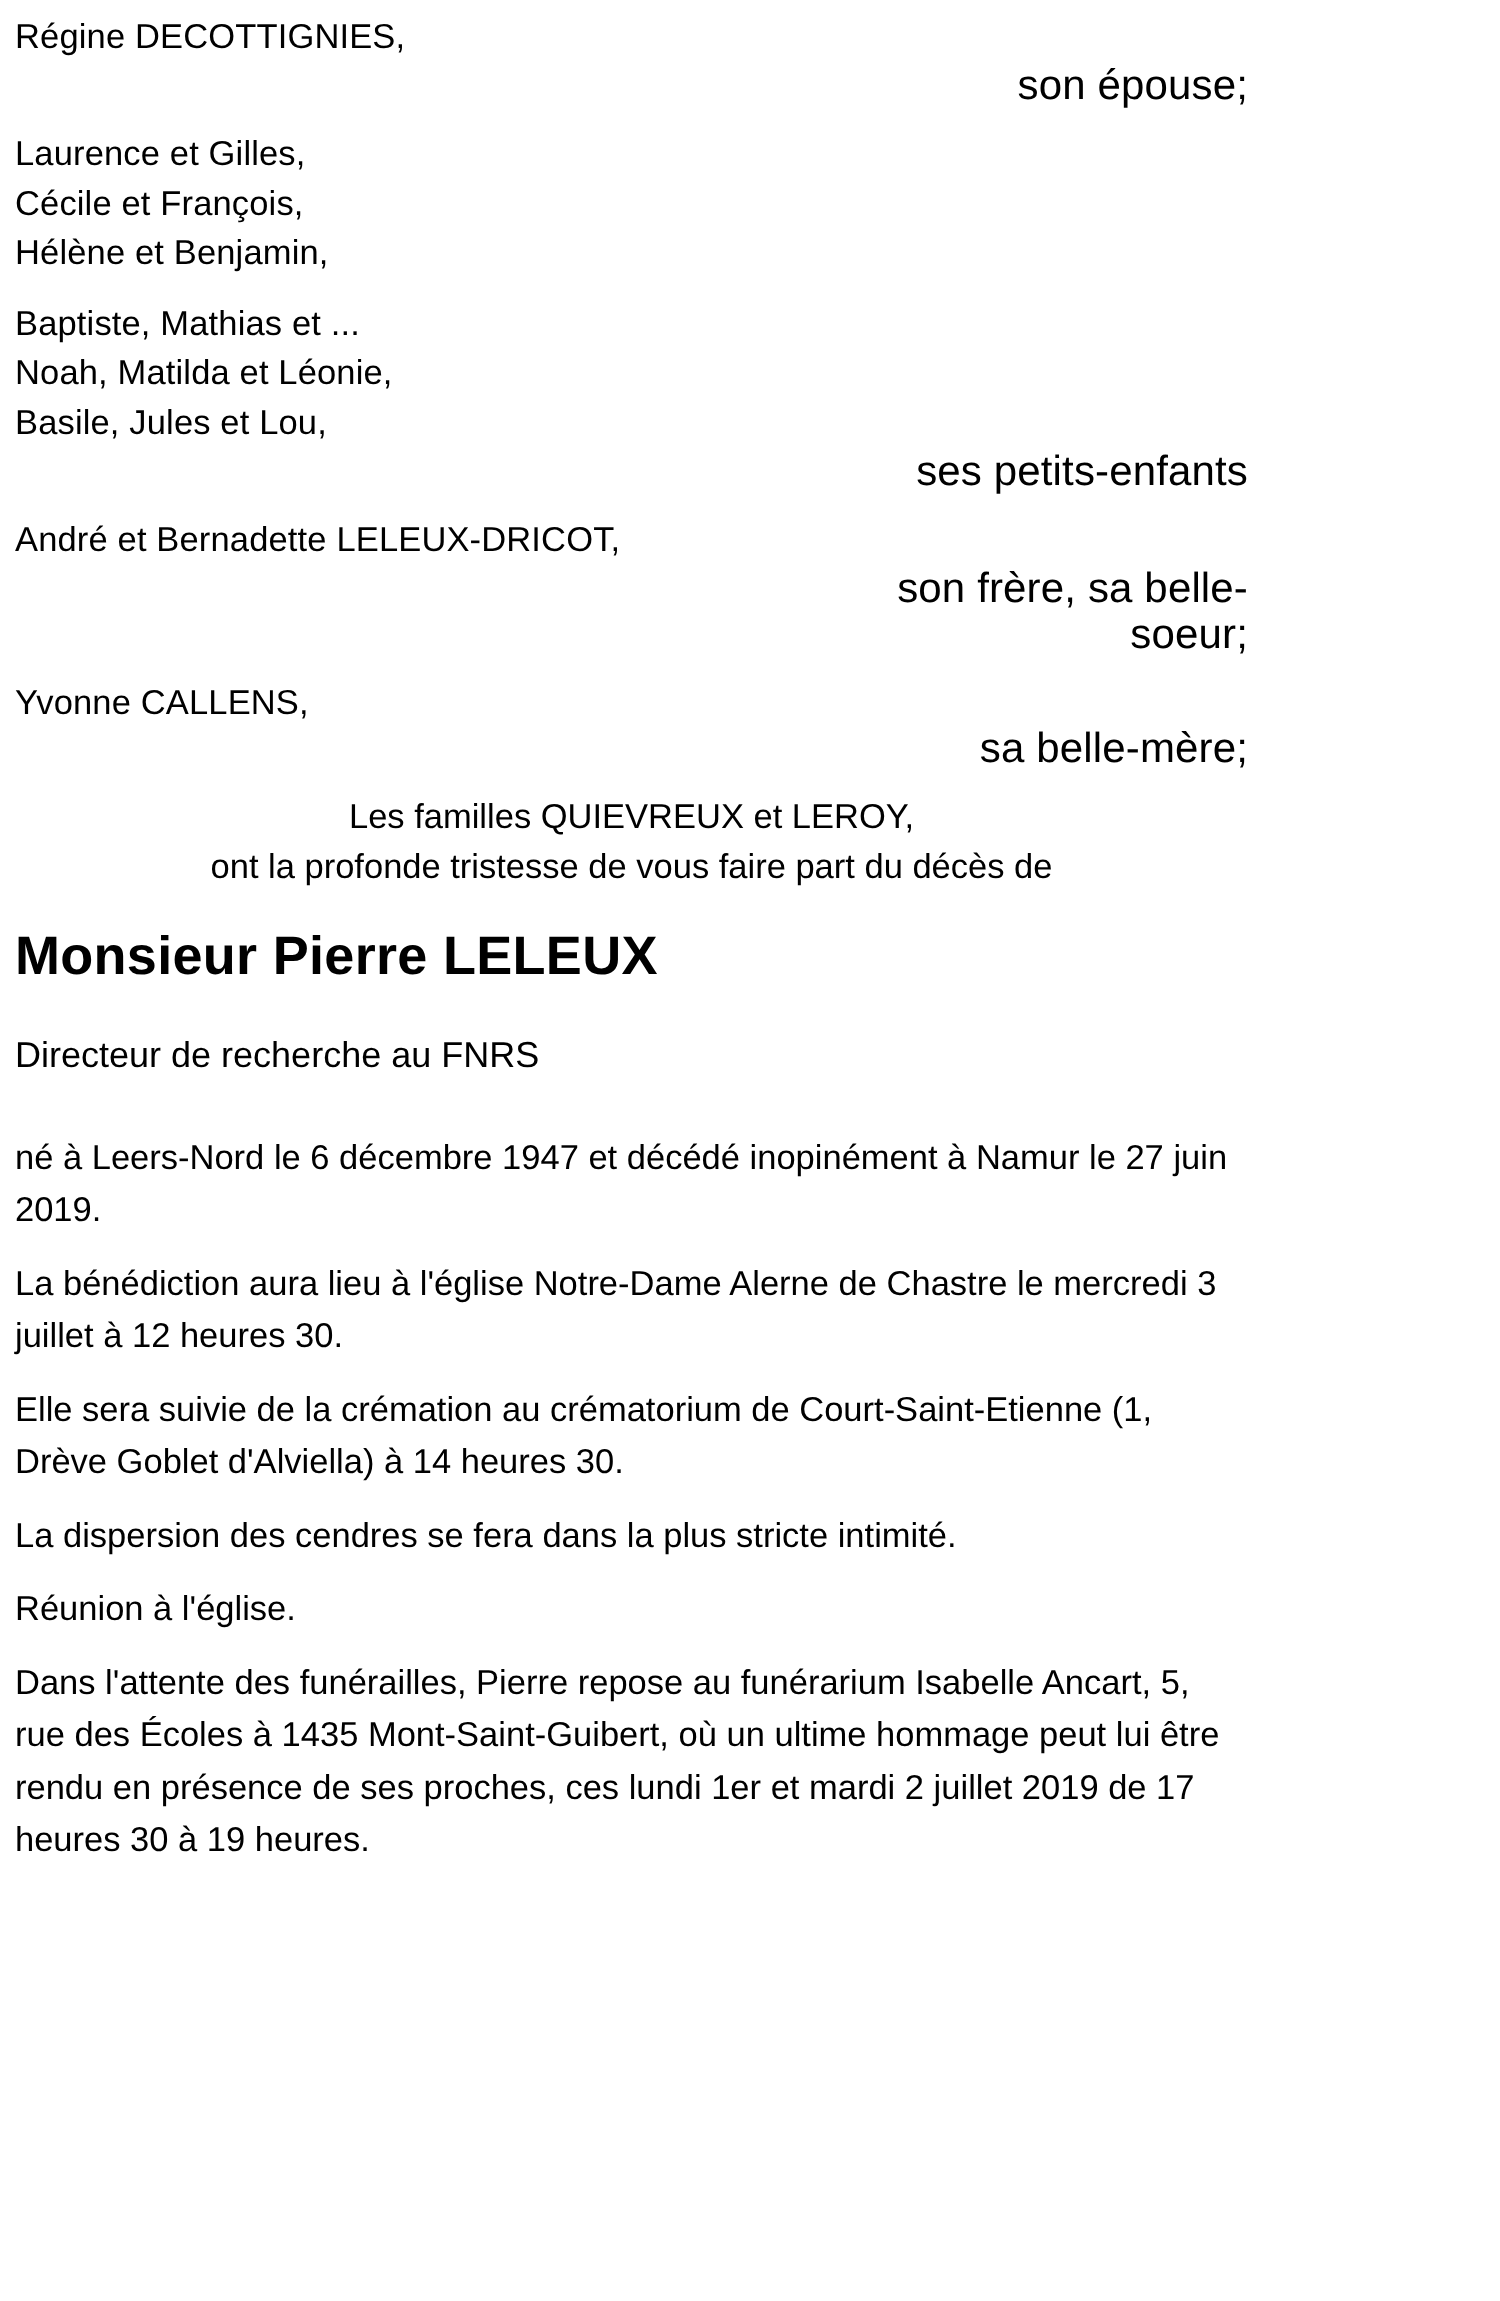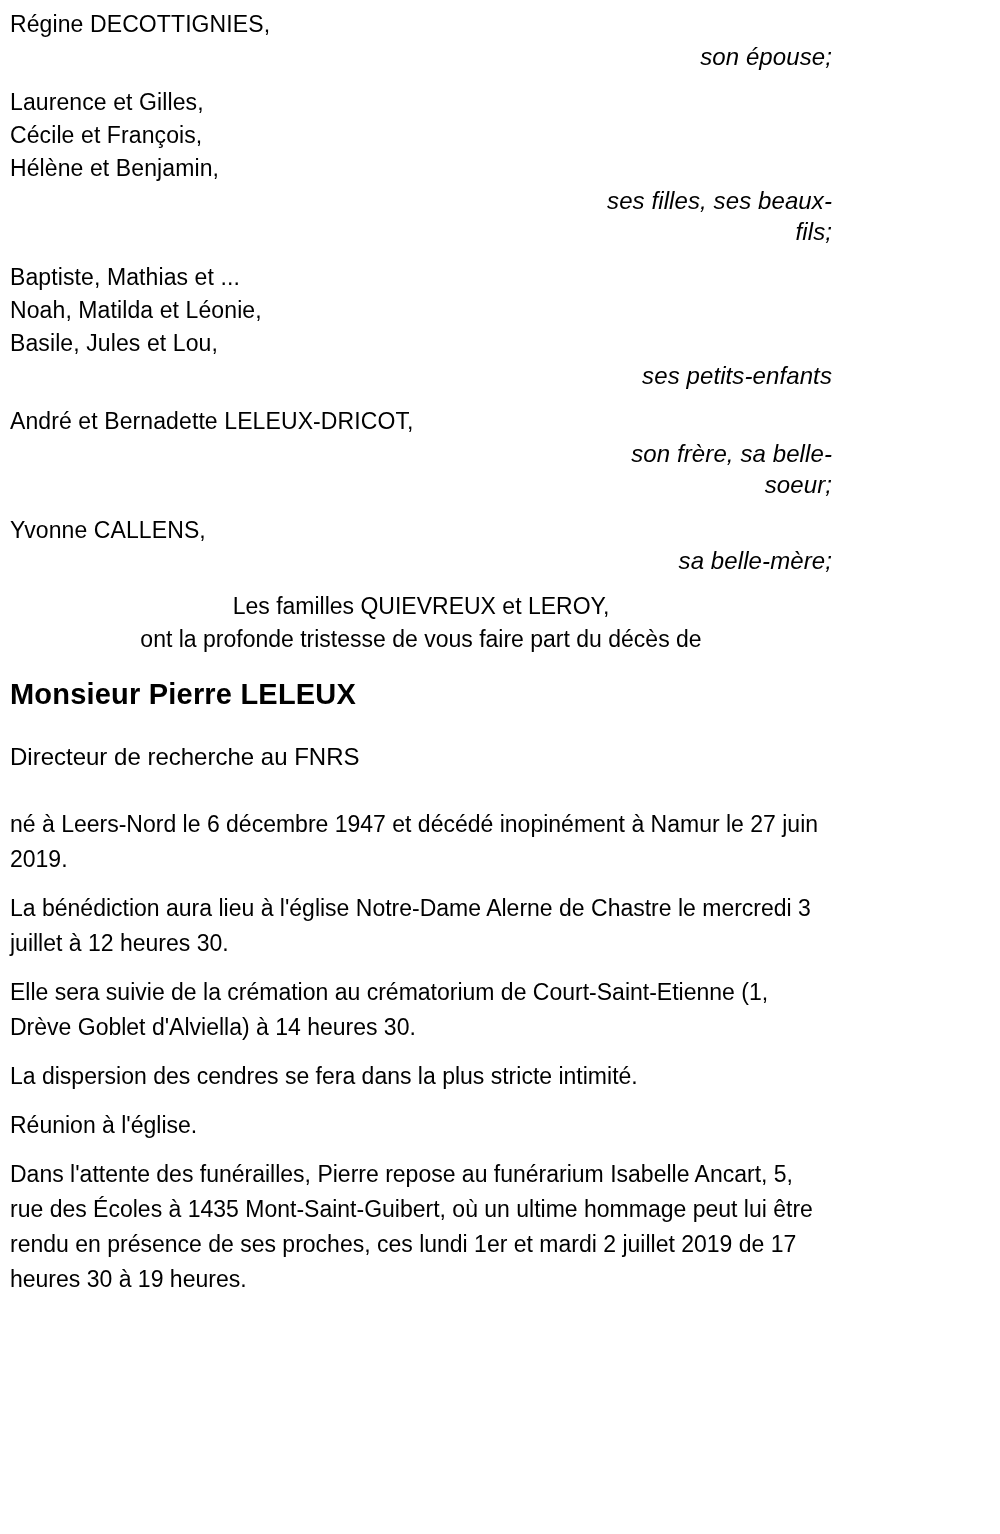--- a/index.html
+++ b/index.html
@@ -26,42 +26,41 @@
   }
   .names {
     font-size: 23px;
     line-height: 33px;
     letter-spacing: 0.1px;
   }
   .name-line {
     white-space: pre-wrap;
   }
   .relation {
-    font-size: 24px;
+    font-size: 28px;
     line-height: 31px;
-    font-style: italic;
     text-align: right;
     letter-spacing: 0.1px;
   }
   .relation.narrow {
     margin-left: auto;
     width: 260px;
   }
   .relation.tight {
     margin-top: -2px;
   }
 
   .announce {
     font-size: 23px;
     line-height: 33px;
     margin: 0 0 18px 0;
     text-align: center;
   }
   .deceased-name {
-    font-size: 29px;
+    font-size: 36px;
     font-weight: bold;
     letter-spacing: 0.2px;
     margin: 22px 0 30px 0;
   }
   .subtitle {
     font-size: 24px;
     line-height: 32px;
     margin: 0 0 34px 0;
   }
   .para {
@@ -82,21 +81,20 @@
     </div>
     <div class="relation">son épouse;</div>
   </div>
 
   <div class="group">
     <div class="names">
       <div class="name-line">Laurence et Gilles,</div>
       <div class="name-line">Cécile et François,</div>
       <div class="name-line">Hélène et Benjamin,</div>
     </div>
-    <div class="relation narrow">ses filles, ses beaux-fils;</div>
   </div>
 
   <div class="group">
     <div class="names">
       <div class="name-line">Baptiste, Mathias et ...</div>
       <div class="name-line">Noah, Matilda et Léonie,</div>
       <div class="name-line">Basile, Jules et Lou,</div>
     </div>
     <div class="relation">ses petits-enfants</div>
   </div>

